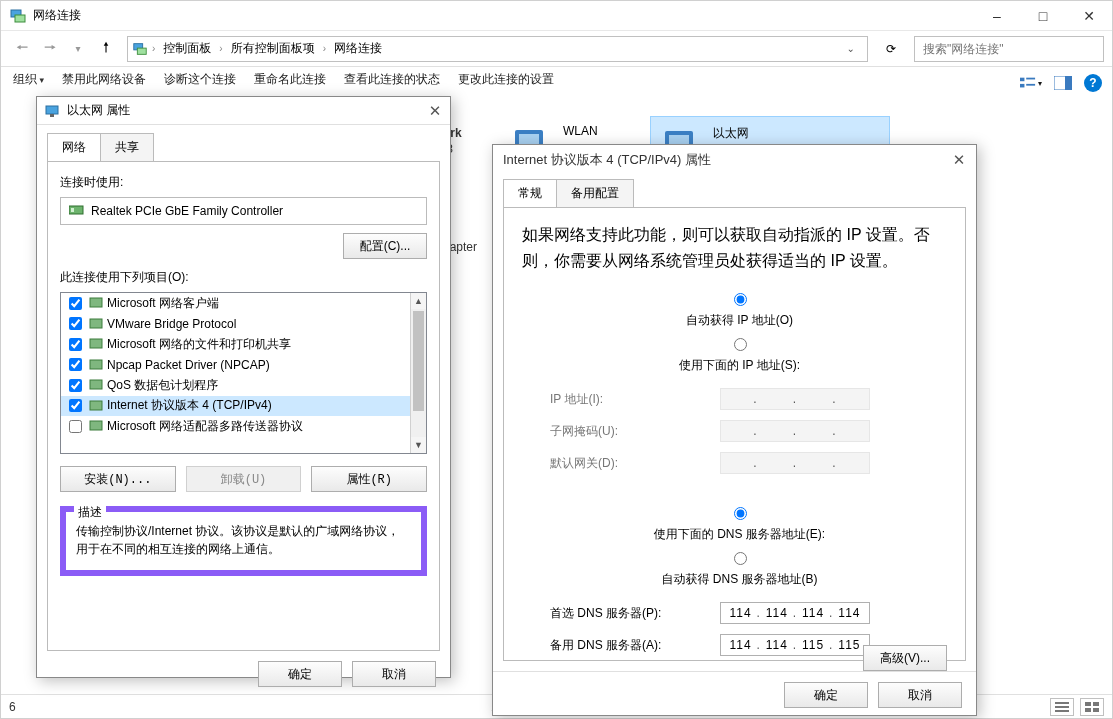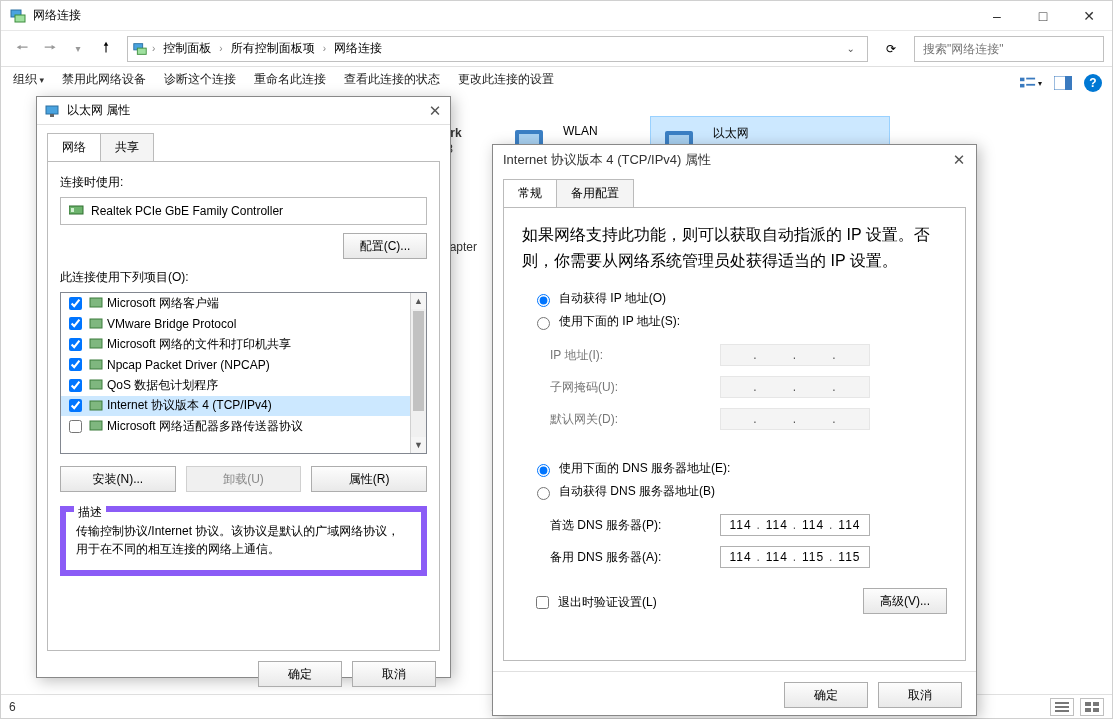--- a/index.html
+++ b/index.html
@@ -65,35 +65,35 @@
   .wbtn.disabled { color:#888; background:#f0f0f0; border-color:#d0d0d0;}
   .proto-list { border:1px solid #828790; height:162px; margin-top:6px; position:relative; overflow:hidden;}
   .proto-list .inner { position:absolute; left:0; top:0; right:16px; bottom:0; overflow:hidden;}
   .proto-row { display:flex; align-items:center; height:20.5px; padding-left:4px; gap:4px; font-size:12px;}
   .proto-row.selected { background:#cce8ff;}
   .proto-row input[type=checkbox]{ width:13px; height:13px;}
   .proto-icon{width:14px;height:14px;display:inline-flex;align-items:center;justify-content:center;}
   .proto-list .scrollbar { position:absolute; right:0; top:0; bottom:0; width:16px; background:#f0f0f0; border-left:1px solid #d0d0d0;}
   .scrollbar .arrow{height:16px;display:flex;align-items:center;justify-content:center;font-size:9px;color:#555;background:#f5f5f5;}
   .scrollbar .thumb{position:absolute; left:2px; right:2px; top:18px; height:100px; background:#c2c2c2;}
-  .three-btn-row { display:flex; gap:10px; margin-top:12px;}
+  .three-btn-row { display:flex; gap:10px; margin-top:12px;font-family:Liberation Mono, monospace;}
   .three-btn-row .wbtn { flex:1;}
   .groupbox { border:6px solid #8b5cf6; margin-top:14px; padding:10px 10px 12px 10px; position:relative;}
   .groupbox .legend { position:absolute; top:-8px; left:8px; background:#fff; padding:0 4px; font-size:12px;}
   .desc-text { font-size:12px; line-height:1.5;}
   .dlg-bottom { display:flex; justify-content:flex-end; gap:10px; padding:10px 14px; }
   
   
   .dlg2 { position:absolute; left:492px; top:144px; width:485px; height:572px; background:#fff; border:1px solid #888; box-shadow:3px 3px 14px rgba(0,0,0,.25);}
   .dlg2 .dlg-title { height:30px; display:flex; align-items:center; padding:0 10px; font-size:13px; color:#333;}
   .dlg2 .close-x { position:absolute; right:6px; top:4px; width:22px; height:22px; display:flex; align-items:center; justify-content:center; font-size:15px; color:#555;}
   .dlg2 .tabs { padding-left:10px; margin-top:4px;}
   .dlg2 .tab-body { margin:0 10px; padding:14px 18px 16px 18px;}
   .info-text { font-size:16px; line-height:1.6; margin-bottom:14px;}
-  .radio-row { display:flex; align-items:center; gap:6px; margin-left:10px; padding:3px 0;}
+  .radio-row { display:flex; align-items:center; gap:6px; margin-left:10px; padding:3px 0;flex-direction:column;}
   .radio-row input[type=radio]{width:13px;height:13px;}
   .radio-label { font-size:12px;}
   .ip-fields { margin:6px 0 8px 28px;}
   .ip-field-row { display:flex; align-items:center; height:32px;}
   .ip-field-row .fl { width:170px; font-size:12px; color:#777;}
   .ip-field-row.enabled .fl { color:#000;}
   .ip-input { width:150px; height:22px; border:1px solid #b0b0b0; display:flex; align-items:center; justify-content:space-around; padding:0 6px; font-size:12px; background:#fff; letter-spacing:1px; color:#777;}
   .ip-input.disabled { background:#f4f4f4; border-color:#e6e6e6; color:#bbb;}
   .ip-input.enabled { color:#000;}
   .ip-input .dot{color:#555;}
@@ -446,24 +446,20 @@
             <span class="dot">.</span>
             <span>114</span>
             <span class="dot">.</span>
             <span>115</span>
             <span class="dot">.</span>
             <span>115</span>
         </div>
       </div>
     </div>
 
-    <div class="validate-row">
-      <input type="checkbox" style="">
-      <span>退出时验证设置(L)</span>
-    </div>
     <div class="adv-row">
       <div class="wbtn">高级(V)...</div>
     </div>
   </div>
   <div class="dlg-bottom">
     <div class="wbtn">确定</div>
     <div class="wbtn">取消</div>
   </div>
 </div>
 

